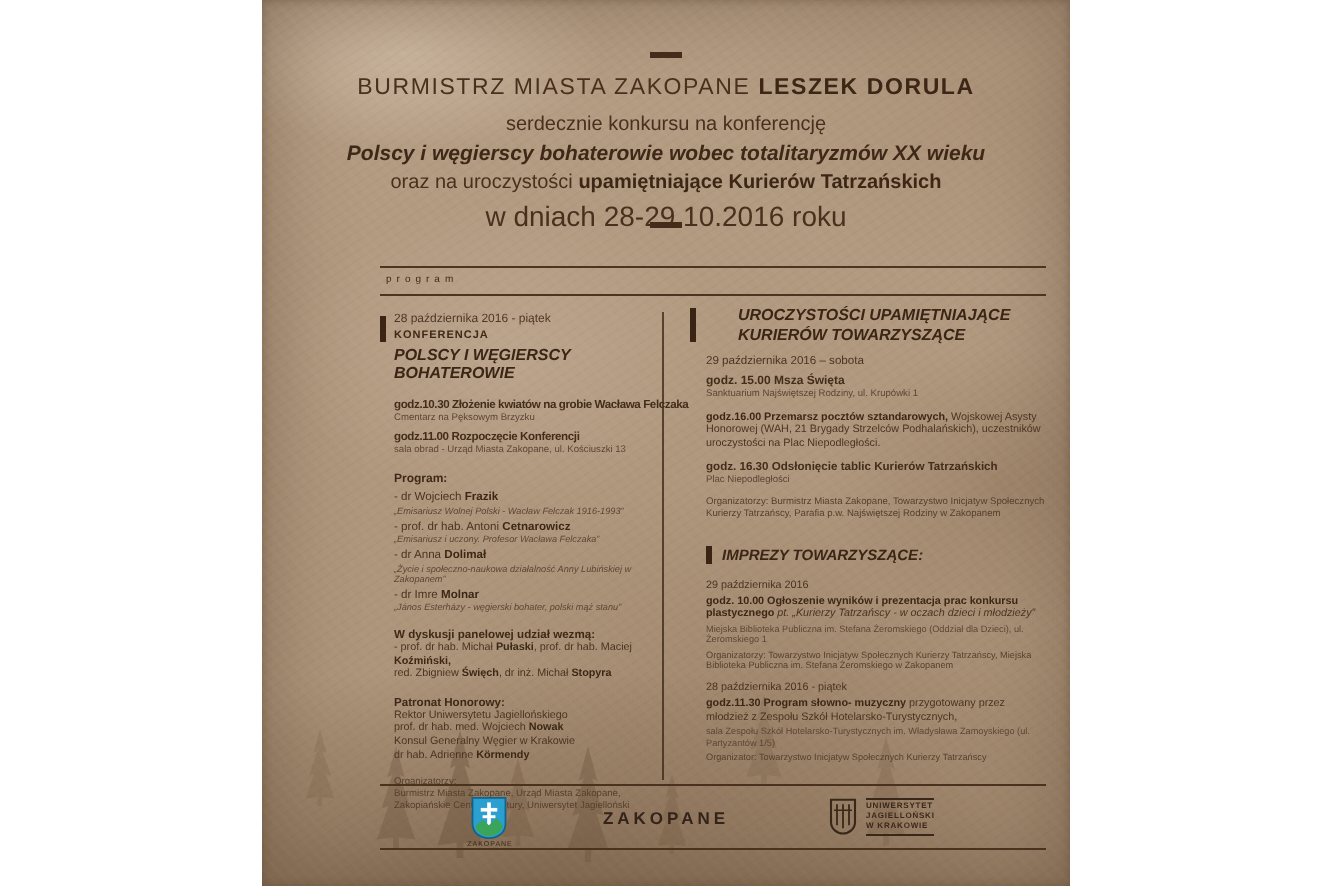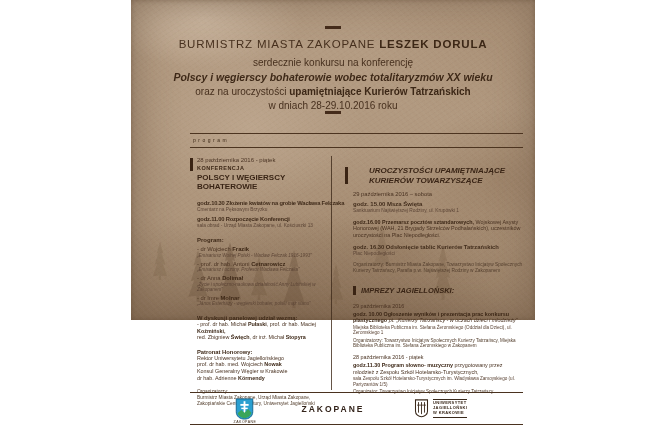--- a/index.html
+++ b/index.html
@@ -1,18 +1,18 @@
 <!DOCTYPE html>
 <html><head>
 <meta charset="utf-8">
 <style>
   html,body{margin:0;padding:0;}
   body{width:665px;height:443px;background:#ffffff;position:relative;overflow:hidden;
        font-family:"Liberation Sans",sans-serif;color:#4a3322;}
-  .poster{position:absolute;left:131px;top:0;width:404px;height:320px;
+  .poster{position:absolute;left:131px;top:0;width:404px;height:443px;
     background-color:#b39b81;
     background-image:
       radial-gradient(ellipse 140px 70px at 18% 6%, rgba(255,243,225,0.30), transparent 70%),
       radial-gradient(ellipse 180px 120px at 90% 12%, rgba(140,110,82,0.22), transparent 72%),
       radial-gradient(ellipse 160px 110px at 30% 40%, rgba(255,240,220,0.14), transparent 70%),
       radial-gradient(ellipse 130px 100px at 92% 55%, rgba(122,93,66,0.30), transparent 70%),
       radial-gradient(ellipse 260px 150px at 65% 78%, rgba(126,97,70,0.26), transparent 72%),
       radial-gradient(ellipse 300px 130px at 35% 97%, rgba(104,79,55,0.32), transparent 76%),
       linear-gradient(#b59d84,#aa9177);
     box-shadow: inset 0 0 45px rgba(70,48,30,0.40), inset 0 0 5px rgba(70,48,30,0.35);}
@@ -22,35 +22,35 @@
   .forest-band{position:absolute;left:0;right:0;bottom:0;height:125px;
       background:linear-gradient(to top, rgba(95,70,48,0.22), transparent 85%);}
   .tree{position:absolute;background:rgba(101,75,52,0.40);
       clip-path:polygon(50% 0%,68% 30%,58% 28%,80% 60%,66% 58%,90% 90%,56% 88%,56% 100%,44% 100%,44% 88%,10% 90%,34% 58%,20% 60%,42% 28%,32% 30%);}
   .dash{position:absolute;left:50%;width:16px;height:3px;margin-left:-8px;background:#442b1a;}
   .h-line{position:absolute;left:0;right:0;text-align:center;color:#47301e;}
   .h1{top:38px;font-size:11.5px;letter-spacing:.8px;}
   .h2{top:57px;font-size:10px;}
   .h3{top:71px;font-size:10.5px;font-weight:bold;font-style:italic;color:#3e2918;}
   .h4{top:86px;font-size:10px;}
-  .h5{top:100px;font-size:10px;}
+  .h5{top:100px;font-size:14px;}
   b{color:#3c2716;}
   .program-bar{position:absolute;left:59px;top:133px;width:333px;height:13px;
       border-top:1px solid #4c3420;border-bottom:1px solid #4c3420;}
   .program-bar span{display:block;padding:3px 0 0 3px;font-size:5px;letter-spacing:2.5px;color:#3e2a18;}
   .columns{position:absolute;left:59px;top:148px;width:333px;height:244px;}
   .vdivider{position:absolute;left:141px;top:8px;bottom:2px;width:1px;background:rgba(62,42,26,0.8);}
   .col-left{position:absolute;left:0;top:0;width:140px;}
   .col-right{position:absolute;left:155px;top:0;width:178px;}
   .col-head{position:relative;padding-left:7px;}
   .accent{position:absolute;left:0;top:1px;width:3px;height:13px;background:#3a2414;}
   .accent.tall{height:17px;}
   .date{font-size:6px;color:#4d3626;}
   .kicker{font-size:5.5px;font-weight:bold;letter-spacing:.5px;margin-top:2px;color:#3e2918;}
-  .ctitle{font-size:8px;line-height:9px;font-weight:bold;color:#3a2516;margin-top:2px;}
+  .ctitle{font-size:8px;line-height:9px;font-weight:bold;font-style:italic;color:#3a2516;margin-top:2px;}
   .pad{padding-left:7px;}
   .ev{margin-top:9px;font-size:5.8px;font-weight:bold;white-space:nowrap;letter-spacing:-.2px;color:#422d1c;}
   .ev2{margin-top:4px;}
   .note{font-size:4.8px;color:#5c4536;margin-top:1px;font-weight:normal;letter-spacing:0;white-space:normal;}
   .sec-head{margin-top:9px;font-size:6px;font-weight:bold;color:#3e2918;}
   .sp{margin-top:3px;font-size:5.8px;}
   .sp .topic{display:block;font-size:4.6px;font-style:italic;color:#5c4536;margin-top:.5px;}
   .plain{font-size:5.4px;line-height:6.6px;}
   .pat{margin-top:8px;}
   .orgs{margin-top:8px;font-size:4.8px;line-height:5.8px;color:#55402f;}
@@ -136,40 +136,40 @@
         <div class="plain"><span>Konsul Generalny Węgier w Krakowie</span><b></b></div>
         <div class="plain"><span>dr hab. Adrienne </span><b>Körmendy</b></div>
         <div class="orgs">
           <span class="oh">Organizatorzy:</span>
           <span>Burmistrz Miasta Zakopane, Urząd Miasta Zakopane, Zakopiańskie Centrum Kultury, Uniwersytet Jagielloński</span>
         </div>
       </div>
     </div>
 
     <div class="col-right">
-      <div class="col-head" style="margin-top:18px;padding-left:24px">
+      <div class="col-head" style="margin-top:5px;padding-left:24px">
         <div class="accent tall"></div>
         <div class="rtitle">
           <span style="display:block">UROCZYSTOŚCI UPAMIĘTNIAJĄCE</span>
           <span style="display:block">KURIERÓW TOWARZYSZĄCE</span>
         </div>
       </div>
       <div class="pad" style="padding-left:8px">
         <div class="rdate">29 października 2016 – sobota</div>
         <div class="rev"><span>godz. 15.00 Msza Święta</span>
           <div class="note">Sanktuarium Najświętszej Rodziny, ul. Krupówki 1</div>
         </div>
         <div class="rpara"><b>godz.16.00 Przemarsz pocztów sztandarowych,</b><span> Wojskowej Asysty Honorowej (WAH, 21 Brygady Strzelców Podhalańskich), uczestników uroczystości na Plac Niepodległości.</span></div>
         <div class="rev" style="font-size:5.8px;margin-top:6px"><span>godz. 16.30 Odsłonięcie tablic Kurierów Tatrzańskich</span>
           <div class="note">Plac Niepodległości</div>
         </div>
         <div class="orgs" style="margin-top:6px">Organizatorzy: Burmistrz Miasta Zakopane, Towarzystwo Inicjatyw Społecznych Kurierzy Tatrzańscy, Parafia p.w. Najświętszej Rodziny w Zakopanem</div>
         <div class="impr">
           <div class="accent"></div>
-          <span>IMPREZY JAGIELLOŃSKI:</span>
+          <span>IMPREZY TOWARZYSZĄCE:</span>
         </div>
         <div class="blk-date">29 października 2016</div>
         <div class="blk-text"><b>godz. 10.00 Ogłoszenie wyników i prezentacja prac konkursu plastycznego</b><span style="font-style:italic"> pt. „Kurierzy Tatrzańscy - w oczach dzieci i młodzieży”</span></div>
         <div class="blk-note">Miejska Biblioteka Publiczna im. Stefana Żeromskiego (Oddział dla Dzieci), ul. Żeromskiego 1</div>
         <div class="blk-org">Organizatorzy: Towarzystwo Inicjatyw Społecznych Kurierzy Tatrzańscy, Miejska Biblioteka Publiczna im. Stefana Żeromskiego w Zakopanem</div>
         <div class="blk-date" style="margin-top:6px">28 października 2016 - piątek</div>
         <div class="blk-text"><b>godz.11.30 Program słowno- muzyczny</b><span> przygotowany przez młodzież z Zespołu Szkół Hotelarsko-Turystycznych,</span></div>
         <div class="blk-note">sala Zespołu Szkół Hotelarsko-Turystycznych im. Władysława Zamoyskiego (ul. Partyzantów 1/5)</div>
         <div class="blk-org">Organizator: Towarzystwo Inicjatyw Społecznych Kurierzy Tatrzańscy</div>
       </div>

